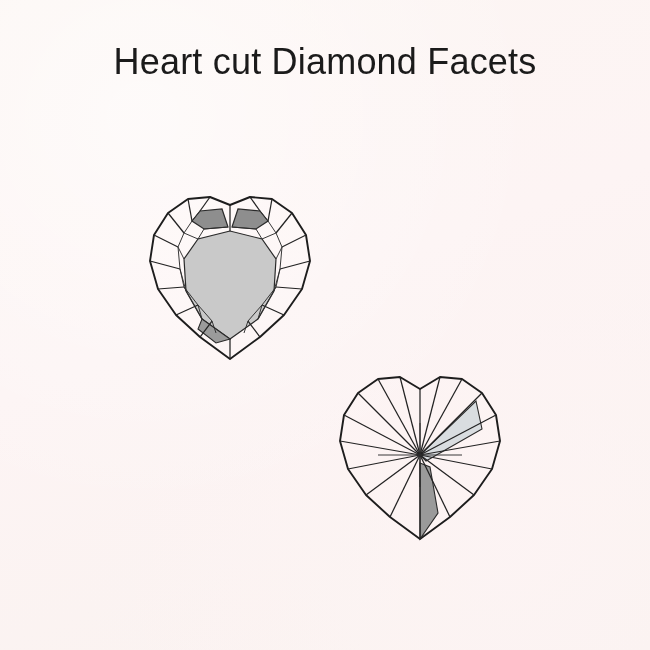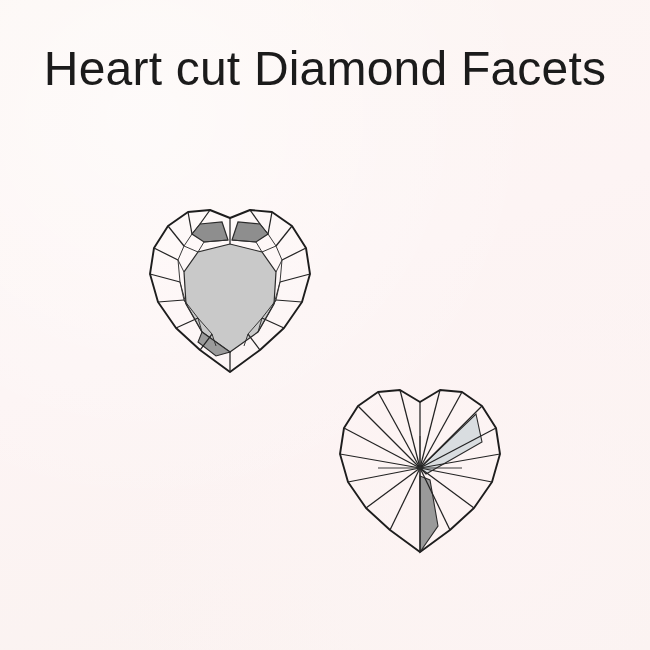--- a/index.html
+++ b/index.html
@@ -29,21 +29,21 @@
     pointer-events: none;
   }
   #page > * { position: relative; }
 
   .title {
     position: absolute;
     left: 0;
     top: 41px;
     width: 650px;
     text-align: center;
-    font-size: 48px;
+    font-size: 36px;
     font-weight: 400;
     letter-spacing: 0.2px;
     color: #1b1b1b;
     white-space: nowrap;
   }
 
   svg { display: block; overflow: visible; }
   .fig { position: absolute; }
 
   .outline  { fill: none; stroke: #1d1d1d; stroke-width: 1.9; stroke-linejoin: round; }

